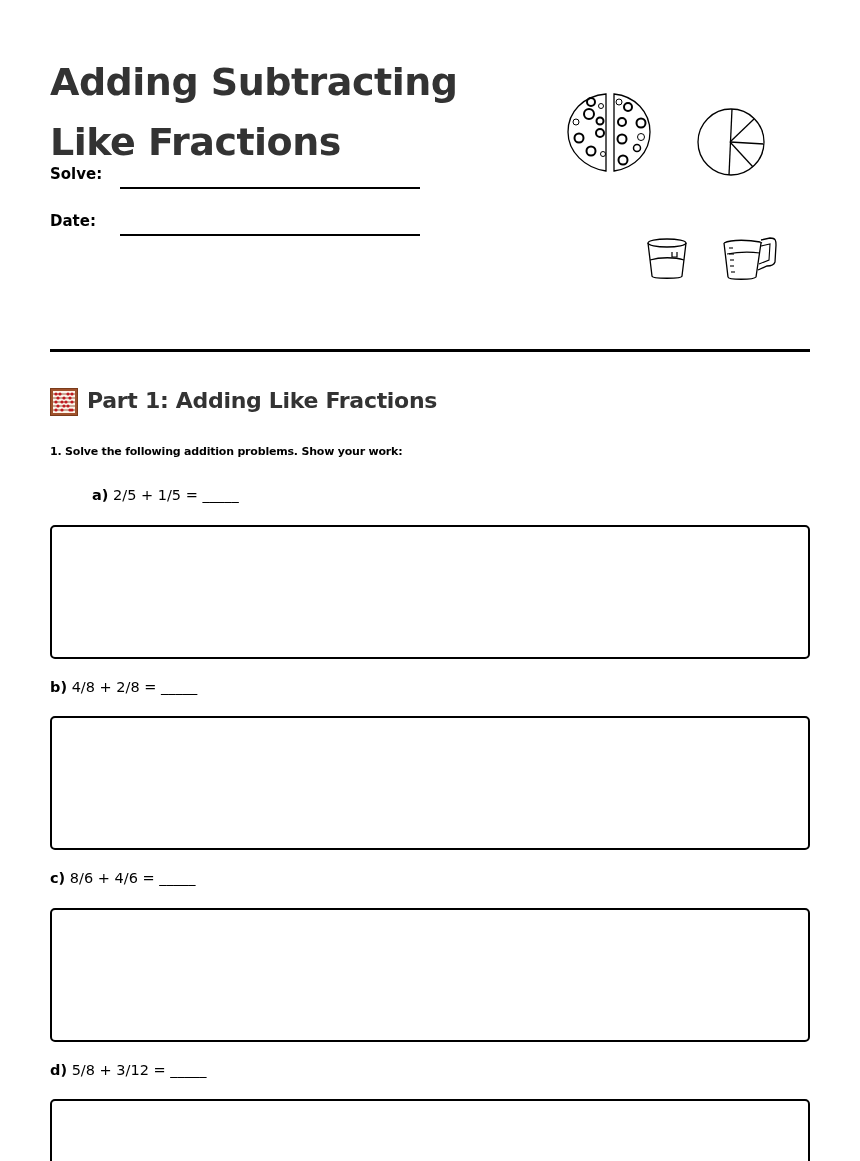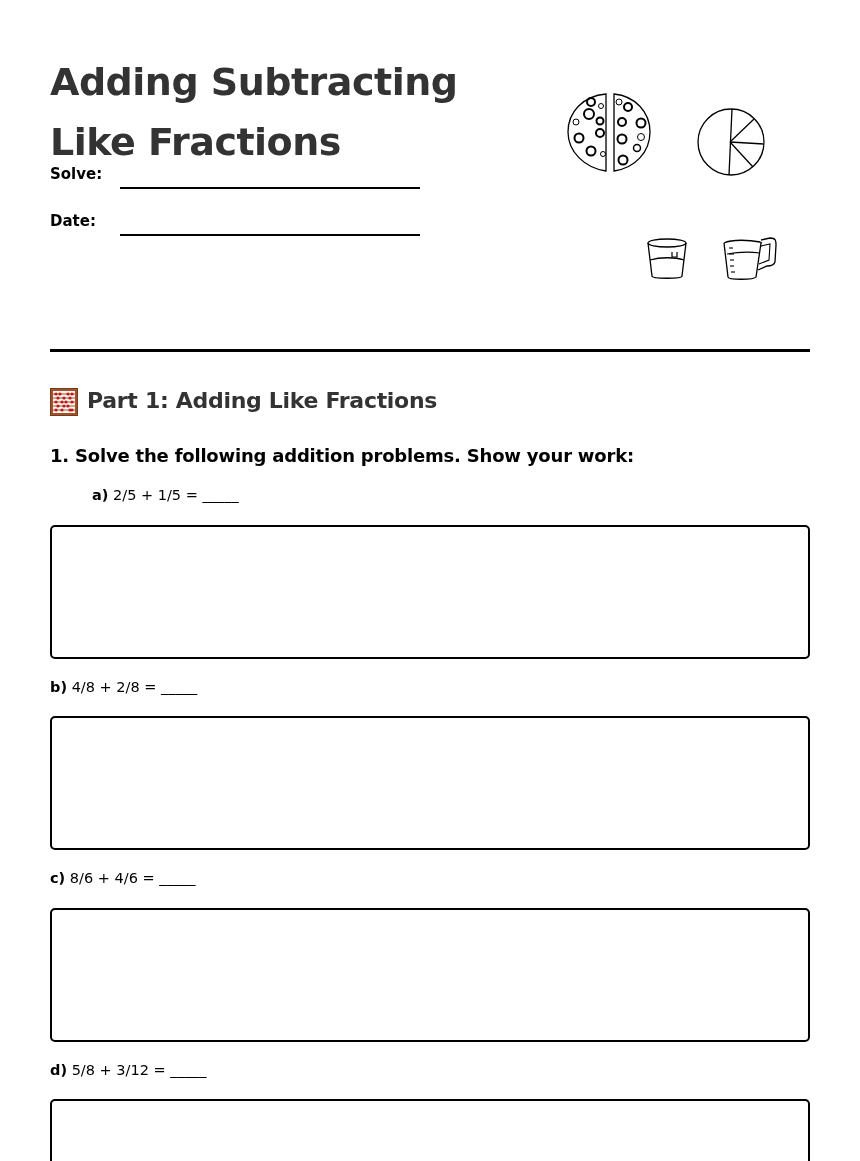--- a/index.html
+++ b/index.html
@@ -5,21 +5,21 @@
   html, body { margin: 0; padding: 0; background: #ffffff; }
   body { width: 860px; height: 1161px; overflow: hidden; position: relative; font-family: "DejaVu Sans", sans-serif; color: #000; }
   .title { position: absolute; left: 50px; top: 52px; width: 500px; margin: 0; font-family: "DejaVu Sans", sans-serif; font-weight: bold; font-size: 38px; line-height: 60px; color: #333333; letter-spacing: -0.5px; }
   .field-label { position: absolute; left: 50px; font-weight: bold; font-size: 15px; color: #000; }
   .field-line { position: absolute; left: 120px; width: 300px; height: 0; border-bottom: 2px solid #000; }
   .clipart { position: absolute; }
   .rule { position: absolute; left: 50px; top: 349px; width: 760px; height: 3px; background: #000; }
   .section-head { position: absolute; left: 50px; top: 388px; display: flex; align-items: flex-start; }
   .abacus { width: 28px; height: 28px; margin-right: 9px; }
   .section-title { font-weight: bold; font-size: 22px; color: #333333; letter-spacing: -0.3px; }
-  .instruction { position: absolute; left: 50px; top: 445px; font-weight: bold; font-size: 18px; color: #000; letter-spacing: -0.2px; }
+  .instruction { position: absolute; left: 50px; top: 445px; font-weight: bold; font-size: 11px; color: #000; letter-spacing: -0.2px; }
   .problem { position: absolute; left: 50px; font-size: 14.5px; color: #000; }
   .problem b { font-weight: bold; }
   .work-box { position: absolute; left: 50px; width: 756px; height: 130px; border: 2px solid #000; border-radius: 5px; background: #fff; }
 </style>
 </head>
 <body>
 
 <h1 class="title">Adding Subtracting Like Fractions</h1>
 
 <div class="field-label" style="top:165px;">Solve:</div>

